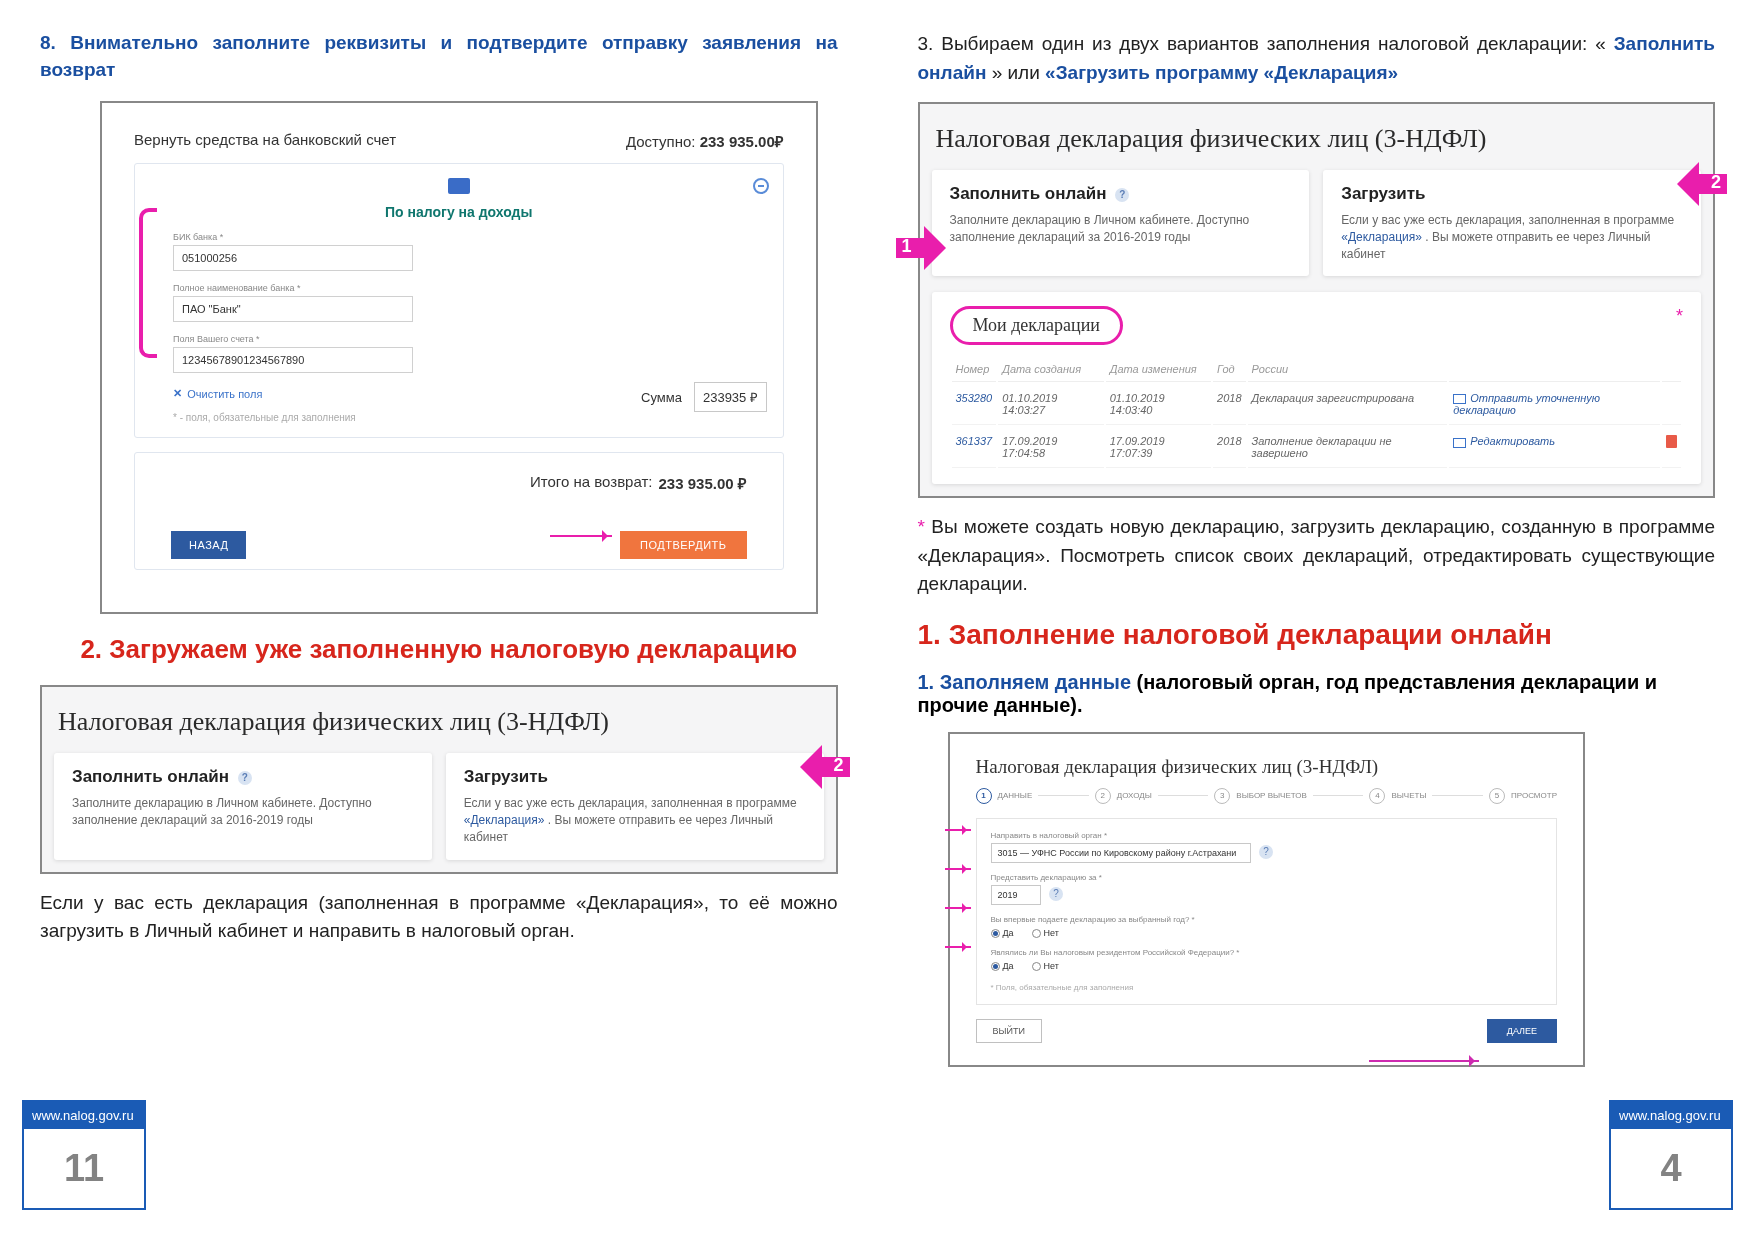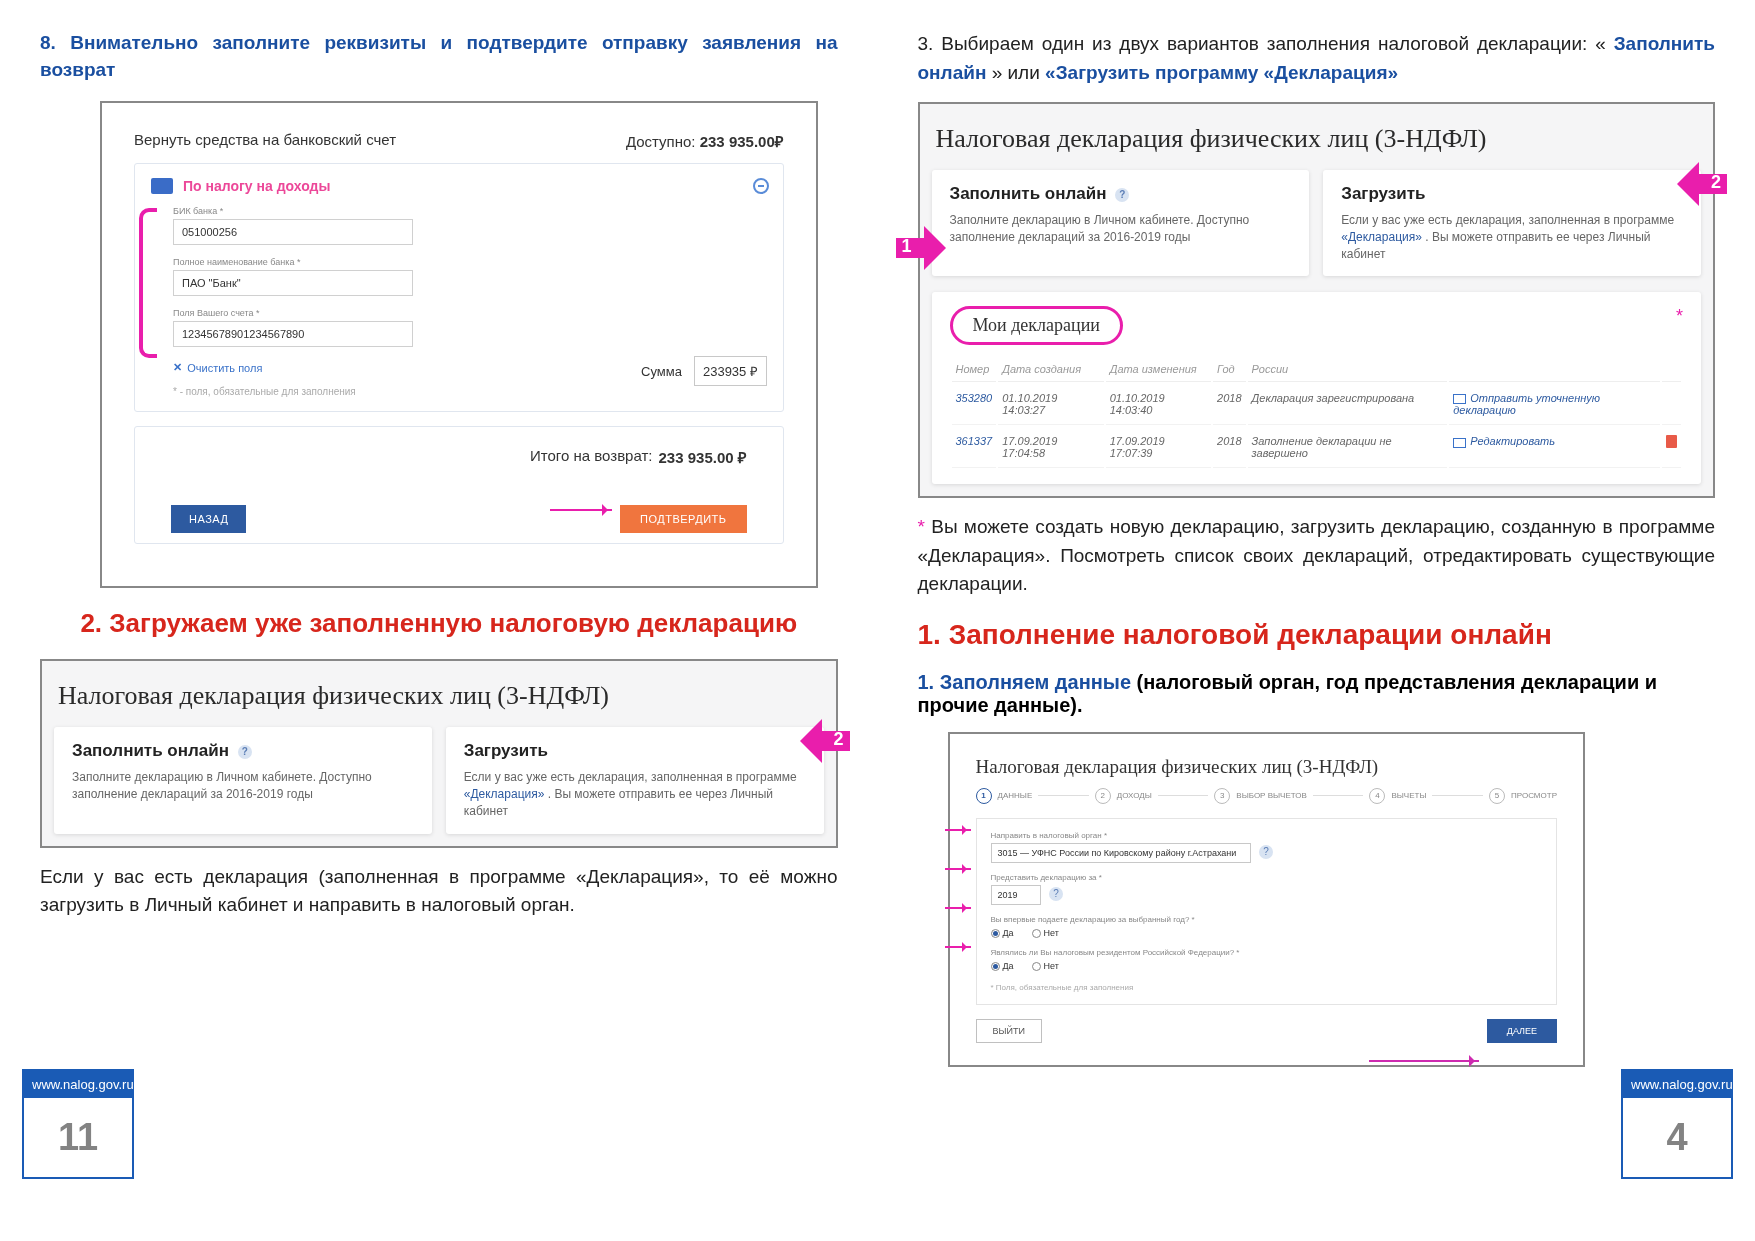--- a/index.html
+++ b/index.html
@@ -21,31 +21,31 @@
   .q-icon { display: inline-block; width: 14px; height: 14px; border-radius: 50%; background: #d8e3f2; color: #5a7db5; font-size: 10px; line-height: 14px; text-align: center; margin-left: 4px; vertical-align: middle; }
   .arrow-big { width: 60px; height: 44px; position: relative; }
   .arrow-big::before { content: ""; position: absolute; right: 0; top: 12px; width: 32px; height: 20px; background: var(--ac, #e91eac); }
   .arrow-big::after { content: ""; position: absolute; right: 28px; top: 0; border: 22px solid transparent; border-right-color: var(--ac, #e91eac); }
   .arrow-num { position: absolute; top: 10px; right: 6px; color: #fff; font-size: 18px; font-weight: bold; z-index: 2; }
   .arrow-right-variant::before { left: 0; right: auto; }
   .arrow-right-variant::after { left: 28px; right: auto; border-right-color: transparent; border-left-color: var(--ac, #e91eac); }
   .arrow-right-variant .arrow-num { left: 6px; right: auto; }
   .small-arrow { width: 26px; height: 2px; background: #e91eac; position: relative; }
   .small-arrow::after { content: ""; position: absolute; right: -1px; top: -4px; border: 5px solid transparent; border-left-color: #e91eac; }
-  .page-badge { position: absolute; bottom: 62px; width: 112px; background: #fff; border: 2px solid #1a5bb5; }
+  .page-badge { position: absolute; bottom: 31px; width: 124px; background: #fff; border: 2px solid #1a5bb5; }
   .page-badge-left { left: 22px; }
   .page-badge-right { right: 22px; }
   .badge-url { background: #1a5bb5; color: #fff; font-size: 13px; padding: 6px 8px; }
   .badge-num { color: #838383; font-weight: bold; font-size: 38px; text-align: center; padding: 18px 0; }
   
   .bank { background: #fff; padding: 16px 20px; }
   .bank-head { display: flex; justify-content: space-between; font-size: 15px; margin-bottom: 12px; }
   .bank-head strong { font-weight: bold; }
   .blue-box { border: 1px solid #e0e6ef; border-radius: 3px; padding: 14px 16px; margin-bottom: 14px; position: relative; }
-  .blue-box-title { color: #ec4899; font-weight: 600; font-size: 14px; display: flex; align-items: center; gap: 10px; }
+  .blue-box-title { color: #0f766e; font-weight: 600; font-size: 14px; display: flex; align-items: center; gap: 10px; flex-direction: column; }
   .cash-icon { width: 22px; height: 16px; background: #3a6cc7; border-radius: 2px; display: inline-block; }
   .minus-circ { position: absolute; right: 14px; top: 14px; width: 16px; height: 16px; border: 2px solid #5a8cd8; border-radius: 50%; }
   .minus-circ::after { content: ""; position: absolute; left: 3px; top: 5px; width: 6px; height: 2px; background: #5a8cd8; }
   .field-lbl { font-size: 9px; color: #888; margin-top: 12px; }
   .field-inp { border: 1px solid #d0d0d0; padding: 6px 8px; font-size: 11px; color: #333; margin-top: 3px; width: 240px; background: #fff; }
   .brace { position: absolute; left: 4px; top: 44px; width: 18px; height: 150px; border: 4px solid #e91eac; border-right: none; border-radius: 10px 0 0 10px; }
   .clear-link { color: #3a72c9; font-size: 11px; display: flex; align-items: center; gap: 5px; margin-top: 14px; }
   .x-icon { color: #3a72c9; font-weight: bold; }
   .sum-line { display: flex; justify-content: flex-end; align-items: center; gap: 12px; margin-top: -18px; font-size: 13px; }
   .sum-box { border: 1px solid #c8c8c8; padding: 5px 8px; font-size: 13px; }

